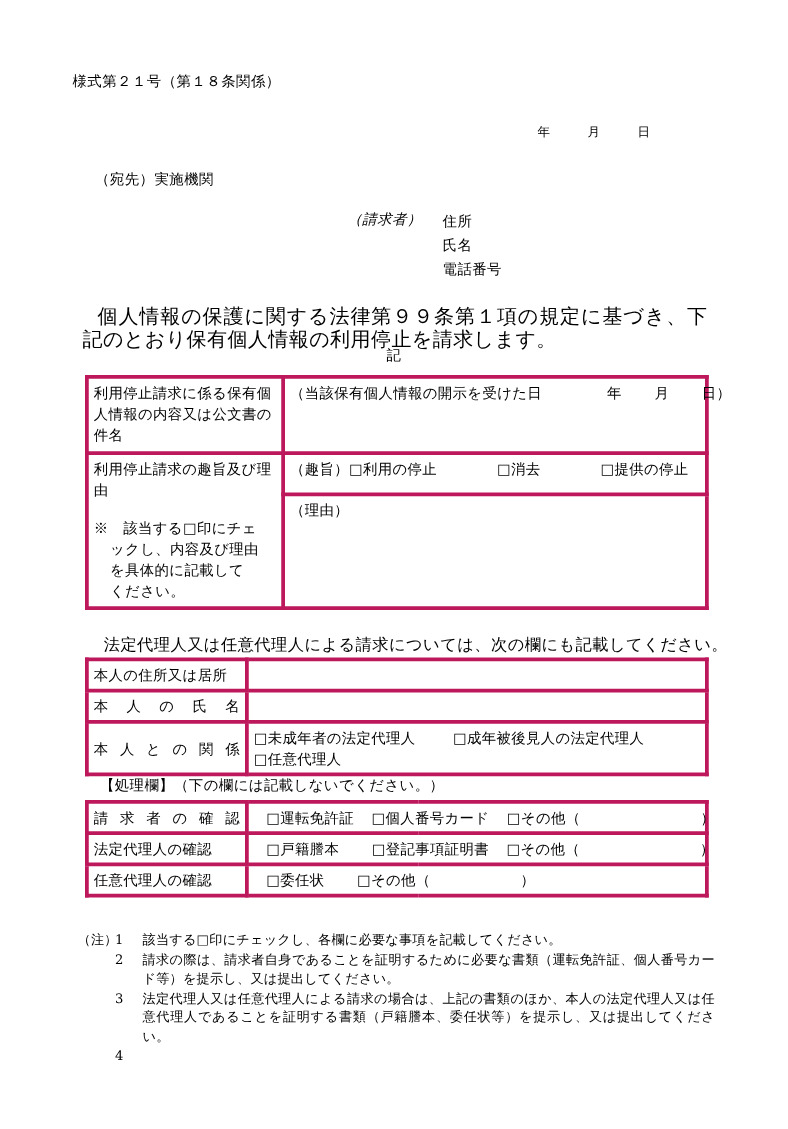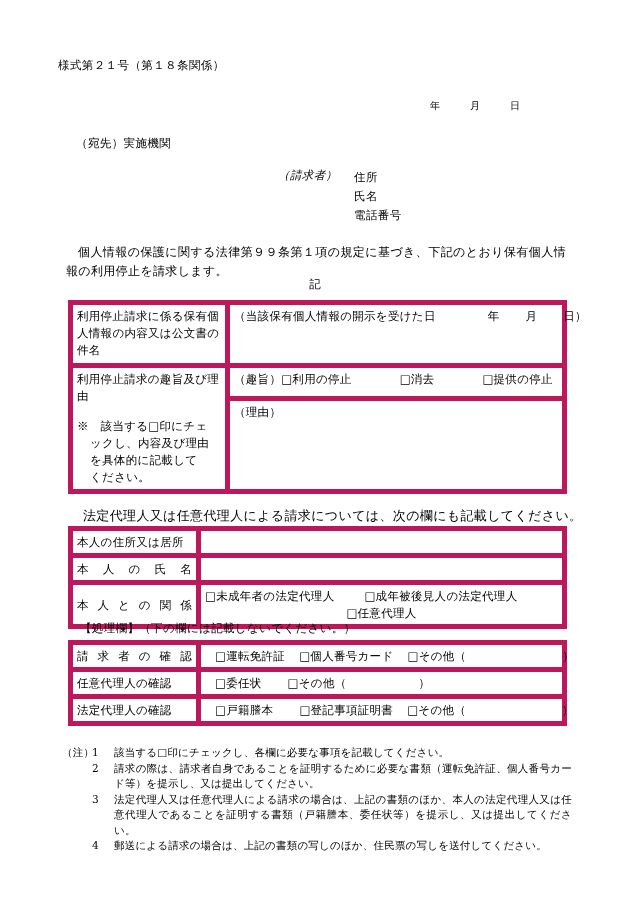--- a/index.html
+++ b/index.html
@@ -82,21 +82,21 @@
     line-height: 19px;
   }
   .requester-fields div { white-space: nowrap; }
 
   
   .body-para {
     position: absolute;
     left: 66px;
     top: 243px;
     width: 500px;
-    font-size: 12px;
+    font-size: 16px;
     line-height: 19px;
     letter-spacing: 0.35px;
     text-align: justify;
   }
   .body-para .indent { padding-left: 12px; }
 
   .ki-mark {
     position: absolute;
     left: 0; top: 277px;
     width: 630px;
@@ -106,21 +106,21 @@
 
   
   .tbl {
     position: absolute;
     border-collapse: collapse;
     table-layout: fixed;
     font-size: 11.5px;
     letter-spacing: 0.3px;
   }
   .tbl td {
-    border: 5px solid #be185d;
+    border: 3px solid #be185d;
     padding: 3px 4px;
     vertical-align: top;
     line-height: 16px;
   }
   .tbl td.mid { vertical-align: middle; }
 
   
   #table-main {
     left: 68px;
     top: 300px;
@@ -166,21 +166,21 @@
   #table-principal {
     left: 68px;
     top: 526px;
     width: 499px;
   }
   #table-principal .c-label { width: 128px; }
   .spread {
     display: flex;
     justify-content: space-between;
   }
-  .rel-line2 { margin-top: 1px; text-align: center; }
+  .rel-line2 { margin-top: 1px; }
   .rel-opts { white-space: nowrap; }
   .rel-opts .r2 { margin-left: 30px; }
 
   
   .proc-head {
     position: absolute;
     left: 80px;
     top: 621px;
     font-size: 11.5px;
     letter-spacing: 0.35px;
@@ -372,35 +372,35 @@
           </div>
         </td>
         <td class="mid" colspan="2">
           <div class="proc-opts">
             <span>□運転免許証</span><span class="g2">□個人番号カード</span><span class="g3">□その他（</span><span class="blank"></span><span>）</span>
           </div>
         </td>
       </tr>
       <tr>
         <td class="c-label mid">
+          <span>法定代理人の確認</span>
+        </td>
+        <td class="mid" colspan="2">
+          <div class="proc-opts proc-opts2">
+            <span>□戸籍謄本</span><span class="g2">□登記事項証明書</span><span class="g3">□その他（</span><span class="blank"></span><span>）</span>
+          </div>
+        </td>
+      </tr>
+      <tr>
+        <td class="c-label mid">
           <span>任意代理人の確認</span>
         </td>
         <td class="mid" colspan="2">
           <div class="proc-opts proc-opts2">
             <span>□委任状</span><span class="g2">□その他（</span><span class="blank-sm"></span><span>）</span>
-          </div>
-        </td>
-      </tr>
-      <tr>
-        <td class="c-label mid">
-          <span>法定代理人の確認</span>
-        </td>
-        <td class="mid" colspan="2">
-          <div class="proc-opts proc-opts2">
-            <span>□戸籍謄本</span><span class="g2">□登記事項証明書</span><span class="g3">□その他（</span><span class="blank"></span><span>）</span>
           </div>
         </td>
       </tr>
     </tbody>
   </table>
 
   <div class="notes">
     <div class="note-item first">
       <span class="chu">（注）</span>
       <span class="num">1</span>
@@ -409,17 +409,16 @@
     <div class="note-item">
       <span class="num">2</span>
       <span>請求の際は、請求者自身であることを証明するために必要な書類（運転免許証、個人番号カード等）を提示し、又は提出してください。</span>
     </div>
     <div class="note-item">
       <span class="num">3</span>
       <span>法定代理人又は任意代理人による請求の場合は、上記の書類のほか、本人の法定代理人又は任意代理人であることを証明する書類（戸籍謄本、委任状等）を提示し、又は提出してください。</span>
     </div>
     <div class="note-item">
       <span class="num">4</span>
-      <span>郵送による請求の場合は、上記の書類の写しのほか、住民票の写しを送付してください。</span>
     </div>
   </div>
 
 </div>
 
 </body></html>

